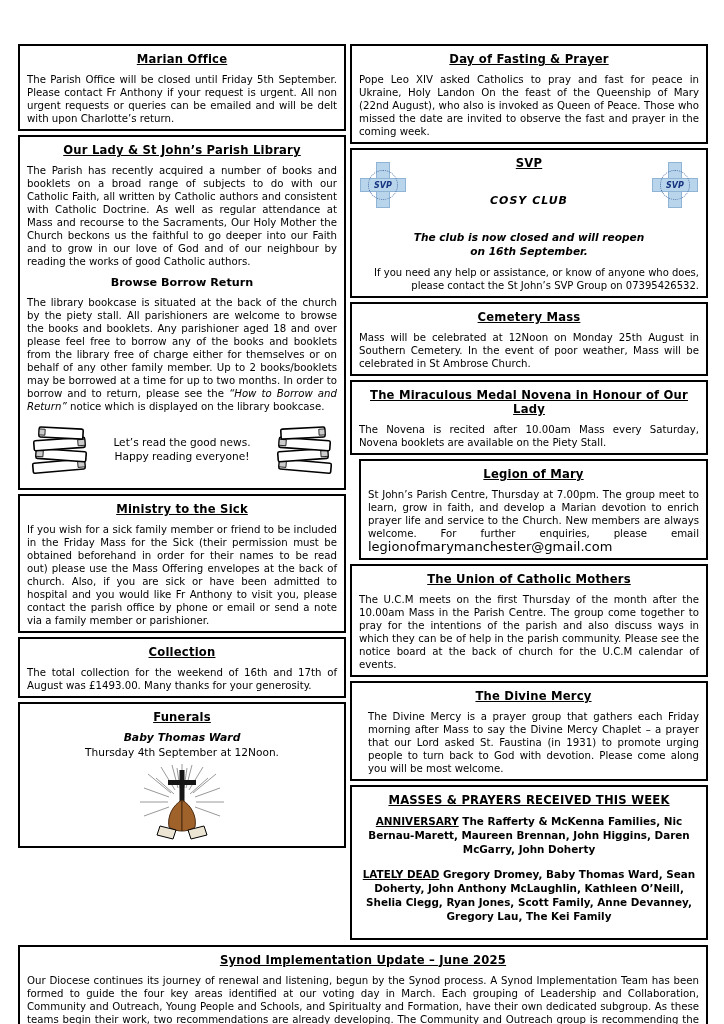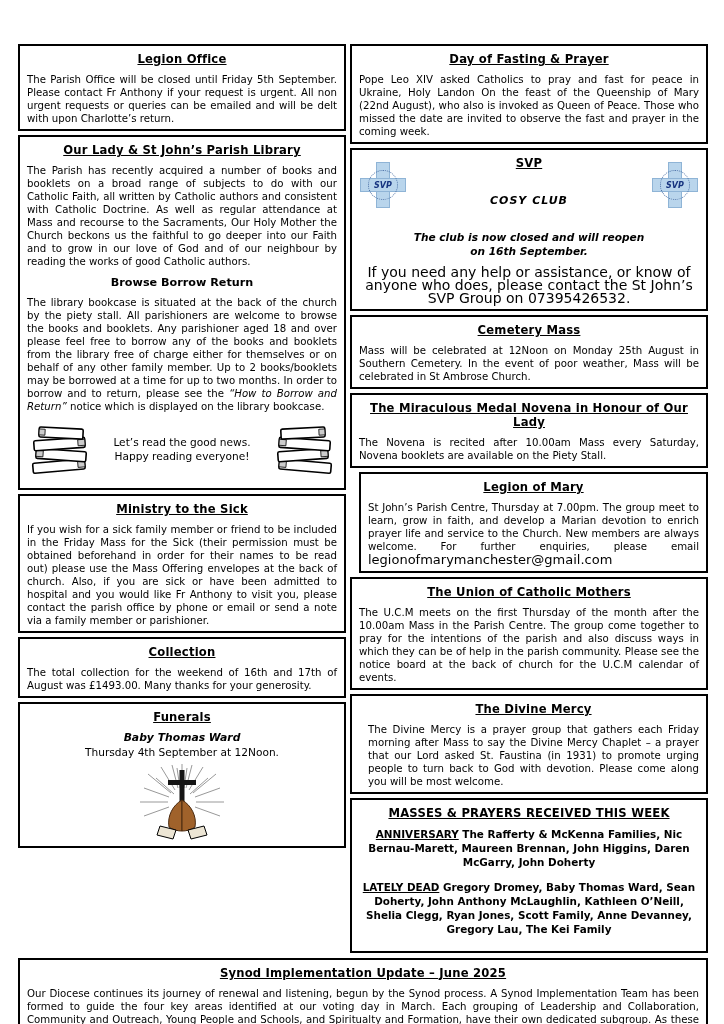--- a/index.html
+++ b/index.html
@@ -70,42 +70,42 @@
   .svp-ring { position: absolute; left: 8px; top: 8px; width: 30px; height: 30px; border: 1px dotted #4a6fa5; border-radius: 50%; }
   .svp-center-label {
     position: absolute; left: 11px; top: 18px; width: 24px; height: 11px;
     display: flex; align-items: center; justify-content: center;
     font-size: 8px; font-weight: bold; font-style: italic; color: #16337f;
     background: #b9d5ec;
   }
   .svp-text-col { padding: 0 54px; }
   .svp-club { font-size: 11px; font-weight: bold; font-style: italic; text-align: center; margin: 24px 0; letter-spacing: 1px; }
   .svp-notice { font-size: 10.6px; font-weight: bold; font-style: italic; text-align: center; line-height: 13.5px; margin-bottom: 8px; }
-  .svp-body { font-size: 14px; text-align: center; line-height: 13px; }
+  .svp-body { font-size: 10px; text-align: right; line-height: 13px; }
 
   
   .masses-block { font-size: 10.4px; font-weight: bold; text-align: center; line-height: 14px; margin-bottom: 11px; }
 
   
   .funeral-name { font-size: 10.8px; font-weight: bold; font-style: italic; text-align: center; margin: 3px 0 2px; }
   .funeral-date { font-size: 10.6px; text-align: center; }
 
   
   .email-line { font-size: 13px; line-height: 13px; text-align: left; }
 </style>
 </head>
 <body>
 
 <div class="page">
   <div class="columns">
 
     <div class="col-left">
 
       <div class="box box-parish-office">
-        <div class="h">Legion Office</div>
+        <div class="h">Marian Office</div>
         <p class="body-text">The Parish Office will be closed until Friday 5th September. Please contact Fr Anthony if your request is urgent. All non urgent requests or queries can be emailed and will be delt with upon Charlotte’s return.</p>
       </div>
 
       <div class="box box-library">
         <div class="h">Our Lady &amp; St John’s Parish Library</div>
         <p class="body-text">The Parish has recently acquired a number of books and booklets on a broad range of subjects to do with our Catholic Faith, all written by Catholic authors and consistent with Catholic Doctrine. As well as regular attendance at Mass and recourse to the Sacraments, Our Holy Mother the Church beckons us the faithful to go deeper into our Faith and to grow in our love of God and of our neighbour by reading the works of good Catholic authors.</p>
         <div class="sub-h">Browse Borrow Return</div>
         <p class="body-text"><span>The library bookcase is situated at the back of the church by the piety stall. All parishioners are welcome to browse the books and booklets. Any parishioner aged 18 and over please feel free to borrow any of the books and booklets from the library free of charge either for themselves or on behalf of any other family member. Up to 2 books/booklets may be borrowed at a time for up to two months. In order to borrow and to return, please see the </span><span class="italic">“How to Borrow and Return”</span><span> notice which is displayed on the library bookcase.</span></p>
         <div class="books-row">
           <svg class="book-stack" width="66" height="52" viewBox="0 0 66 52">

